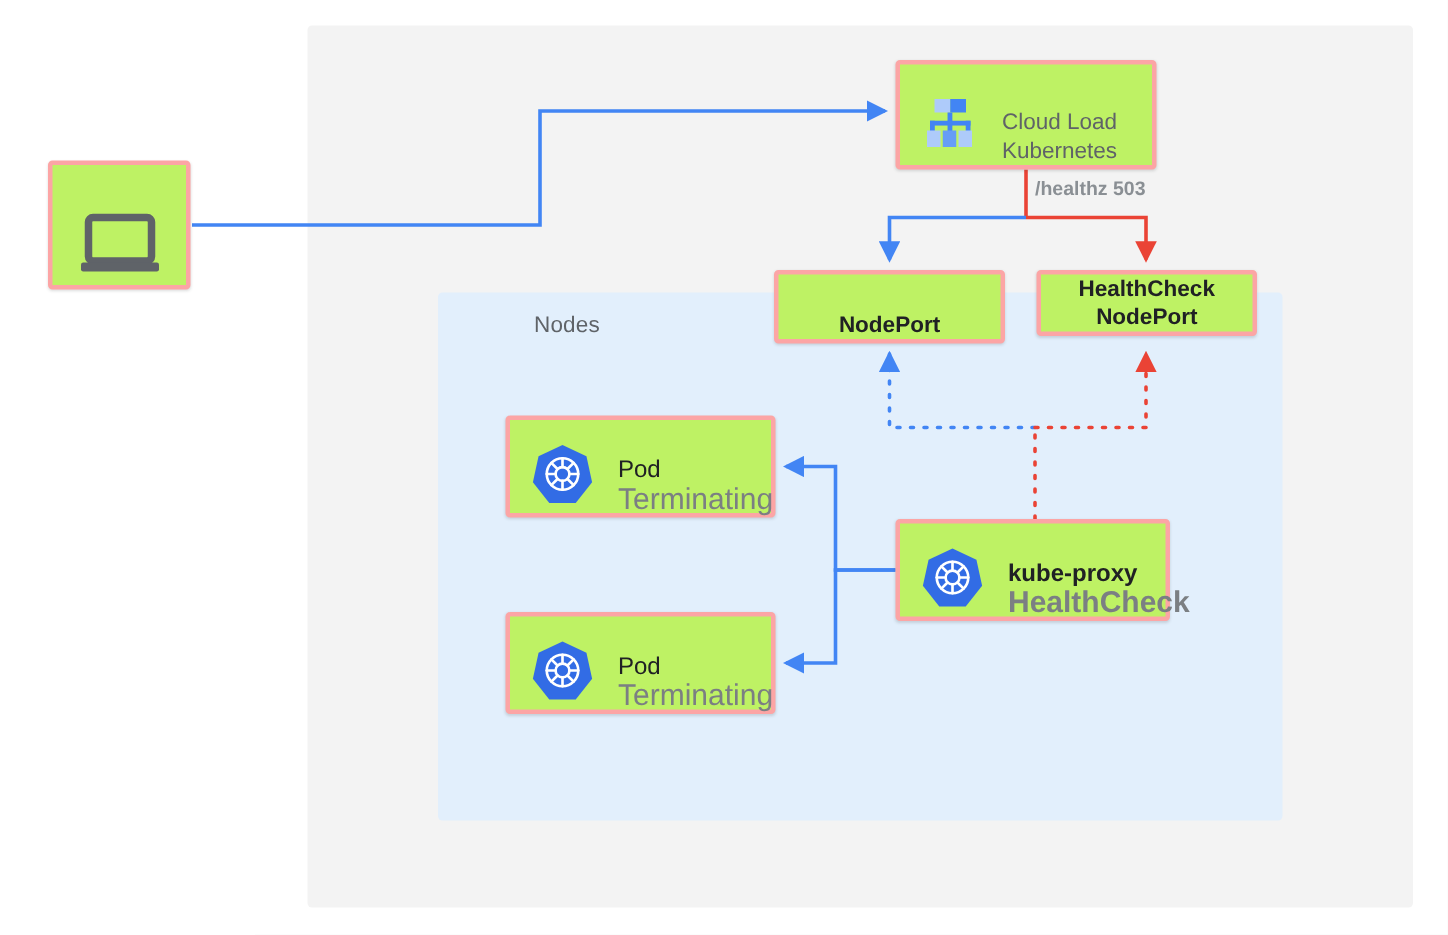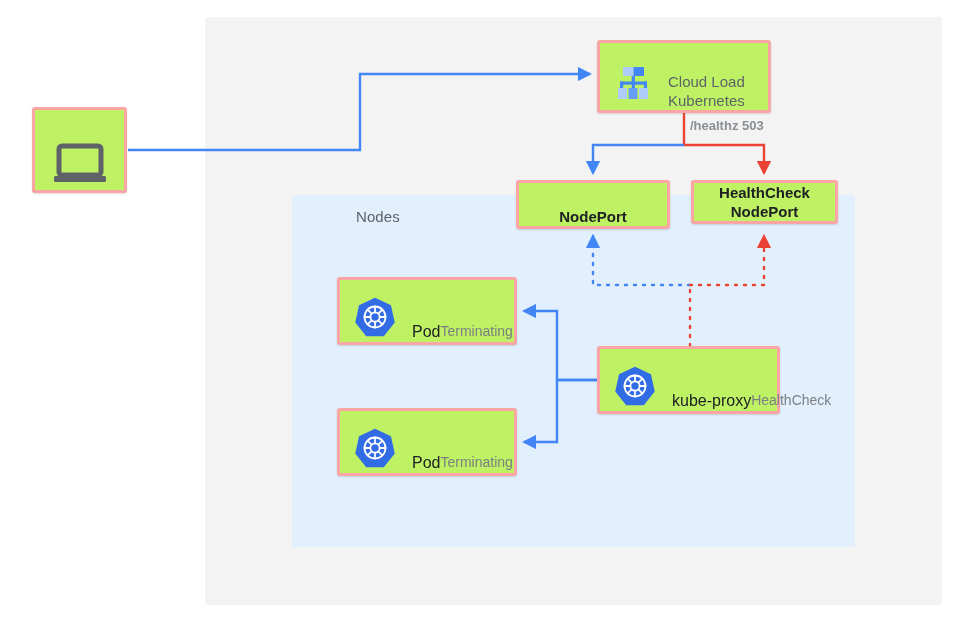--- a/index.html
+++ b/index.html
@@ -94,31 +94,31 @@
     font-size: 15px;
     font-weight: bold;
     color: #202124;
     text-align: center;
     line-height: 19px;
   }
 
   
   .pod-card-1 { left: 337px; top: 277px; width: 180px; height: 68px; padding-left: 14px; gap: 16px; }
   .pod-card-2 { left: 337px; top: 408px; width: 180px; height: 68px; padding-left: 14px; gap: 16px; }
-  .kp-card    { left: 597px; top: 346px; width: 183px; height: 68px; padding-left: 14px; gap: 16px; }
-
-  .two-line { display: flex; flex-direction: row; justify-content: center; }
+  .kp-card    { left: 597px; top: 346px; width: 183px; height: 68px; padding-left: 14px; gap: 16px; font-weight: bold; }
+
+  .two-line { display: flex; flex-direction: column; justify-content: center; }
   .title-line {
     font-size: 16px;
     color: #202124;
     line-height: 20px;
     white-space: nowrap;
   }
   .sub-line {
-    font-size: 14px;
+    font-size: 20px;
     color: #7b7f83;
     line-height: 18px;
     white-space: nowrap;
   }
 
   
   .healthz-label {
     position: absolute;
     left: 690px; top: 118px;
     font-size: 13px;

